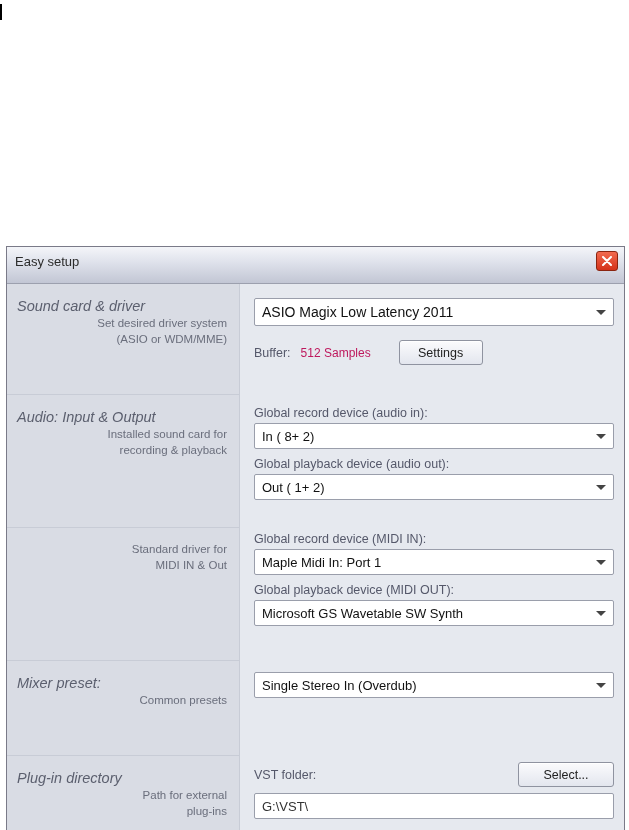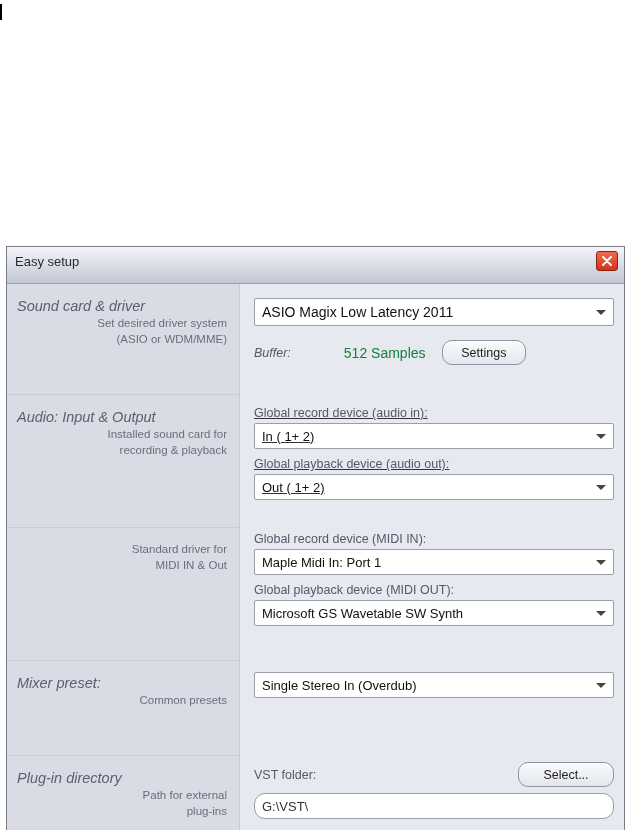--- a/index.html
+++ b/index.html
@@ -26,26 +26,26 @@
   .combo{position:relative;height:24px;background:#fff;border:1px solid #9a9eab;border-radius:2px;
          display:flex;align-items:center;padding:0 22px 0 7px;font-size:13px;color:#111;cursor:pointer;
          box-shadow:inset 0 1px 0 rgba(255,255,255,.7);}
   .combo.big{height:26px;font-size:14px;}
   .combo::after{content:"";position:absolute;right:7px;top:50%;margin-top:-2px;border:5px solid transparent;
                 border-top-color:#444;}
   .textbox{height:24px;background:#fff;border:1px solid #9a9eab;border-radius:2px;padding:0 7px;
            font-size:13px;color:#333;display:flex;align-items:center;}
   .inline-row{display:flex;align-items:center;gap:8px;}
   .btn{height:25px;padding:0 14px;background:linear-gradient(#fbfbfd,#e3e6ee);border:1px solid #8f93a0;
-       border-radius:10px;font-size:12.5px;color:#222;cursor:pointer;display:inline-flex;align-items:center;
+       border-radius:3px;font-size:12.5px;color:#222;cursor:pointer;display:inline-flex;align-items:center;
        justify-content:center;box-shadow:inset 0 1px 0 #fff;}
   .btn.w90{min-width:84px;}
   .buffer-row{display:flex;align-items:center;gap:10px;margin-top:14px;}
-  .buffer-row .lbl2{color:#55586a;font-size:12.5px;font-style:italic;}
-  .buffer-row .val{color:#15803d;font-size:14px;min-width:88px;margin-left:43px;}
+  .buffer-row .lbl2{color:#55586a;font-size:12.5px;}
+  .buffer-row .val{color:#be185d;font-size:12px;min-width:88px;}
   .heights .section.h1{height:78px;}
   .heights .section.h2{height:100px;}
   .heights .section.h3{height:100px;}
   .heights .section.h4{height:62px;}
   .heights .section.h5{height:70px;}
   .right-col .block{min-height:0;}
 </style>
 </head>
 <body>
 
@@ -94,24 +94,24 @@
           <div class="combo big">
             <span>ASIO Magix Low Latency 2011</span>
           </div>
           <div class="buffer-row">
             <span class="lbl2">Buffer:</span>
             <span class="val">512 Samples</span>
             <button class="btn w90">Settings</button>
           </div>
         </div>
 
-        <div class="block" style="padding-top:8px;height:120px;text-decoration:underline;">
+        <div class="block" style="padding-top:8px;height:120px;">
           <div class="lbl">Global record device (audio in):</div>
           <div class="combo">
-            <span>In ( 1+ 2)</span>
+            <span>In ( 8+ 2)</span>
           </div>
           <div class="lbl">Global playback device (audio out):</div>
           <div class="combo">
             <span>Out ( 1+ 2)</span>
           </div>
         </div>
 
         <div class="block" style="padding-top:6px;height:120px;">
           <div class="lbl">Global record device (MIDI IN):</div>
           <div class="combo">
@@ -127,21 +127,21 @@
           <div class="combo">
             <span>Single Stereo In (Overdub)</span>
           </div>
         </div>
 
         <div class="block" style="padding-top:12px;">
           <div class="inline-row" style="justify-content:space-between;">
             <span class="lbl" style="margin:0;">VST folder:</span>
             <button class="btn" style="min-width:96px;">Select...</button>
           </div>
-          <div class="textbox" style="margin-top:6px;border-radius:11px;">
+          <div class="textbox" style="margin-top:6px;">
             <span>G:\VST\</span>
           </div>
         </div>
 
       </div>
     </div>
 
   </div>
 </div>
 

